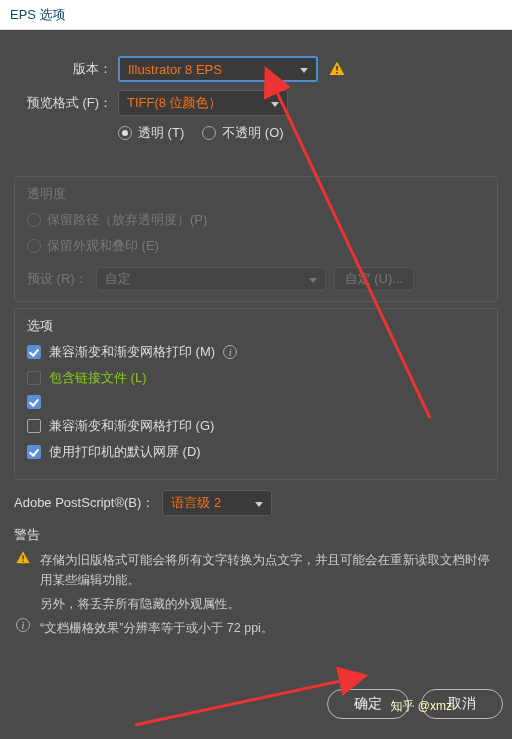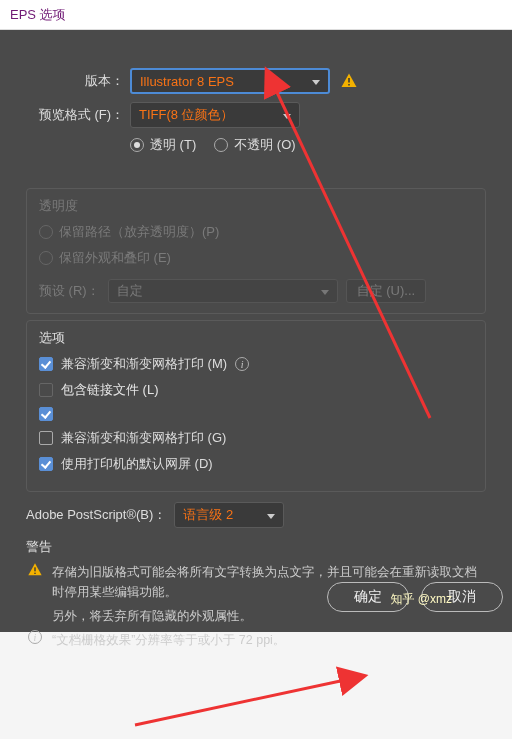--- a/index.html
+++ b/index.html
@@ -11,28 +11,28 @@
     font-size: 13px;
     color: #333;
     overflow: hidden;
     position: relative;
   }
   .title-bar {
     height: 30px;
     background: #fff;
     padding: 6px 10px;
     font-size: 13px;
-    color: #701a75;
+    color: #0c4a6e;
     border-bottom: 1px solid #ddd;
   }
   .dialog {
     background: #4a4a4a;
     color: #ddd;
-    height: 602px;
-    padding: 12px;
+    height: 709px;
+    padding: 0;
     position: relative;
   }
   .row {
     display: flex;
     align-items: center;
     margin: 8px 0;
   }
   .top-section {
     padding: 18px 16px 8px 16px;
   }
@@ -317,21 +317,21 @@
   <div class="panel">
     <div class="panel-title">选项</div>
     <div id="options-list">
         <div class="check-row">
           <span class="checkbox checked"></span>
           <span>兼容渐变和渐变网格打印 (M)</span>
           <span class="info-icon">i</span>
         </div>
         <div class="check-row">
           <span class="checkbox disabled"></span>
-          <span style="color: #e5e5e5;">包含链接文件 (L)</span>
+          <span style="color: #84cc16;">包含链接文件 (L)</span>
         </div>
         <div class="check-row">
           <span class="checkbox checked"></span>
         </div>
         <div class="check-row">
           <span class="checkbox"></span>
           <span>兼容渐变和渐变网格打印 (G)</span>
         </div>
         <div class="check-row">
           <span class="checkbox checked"></span>

